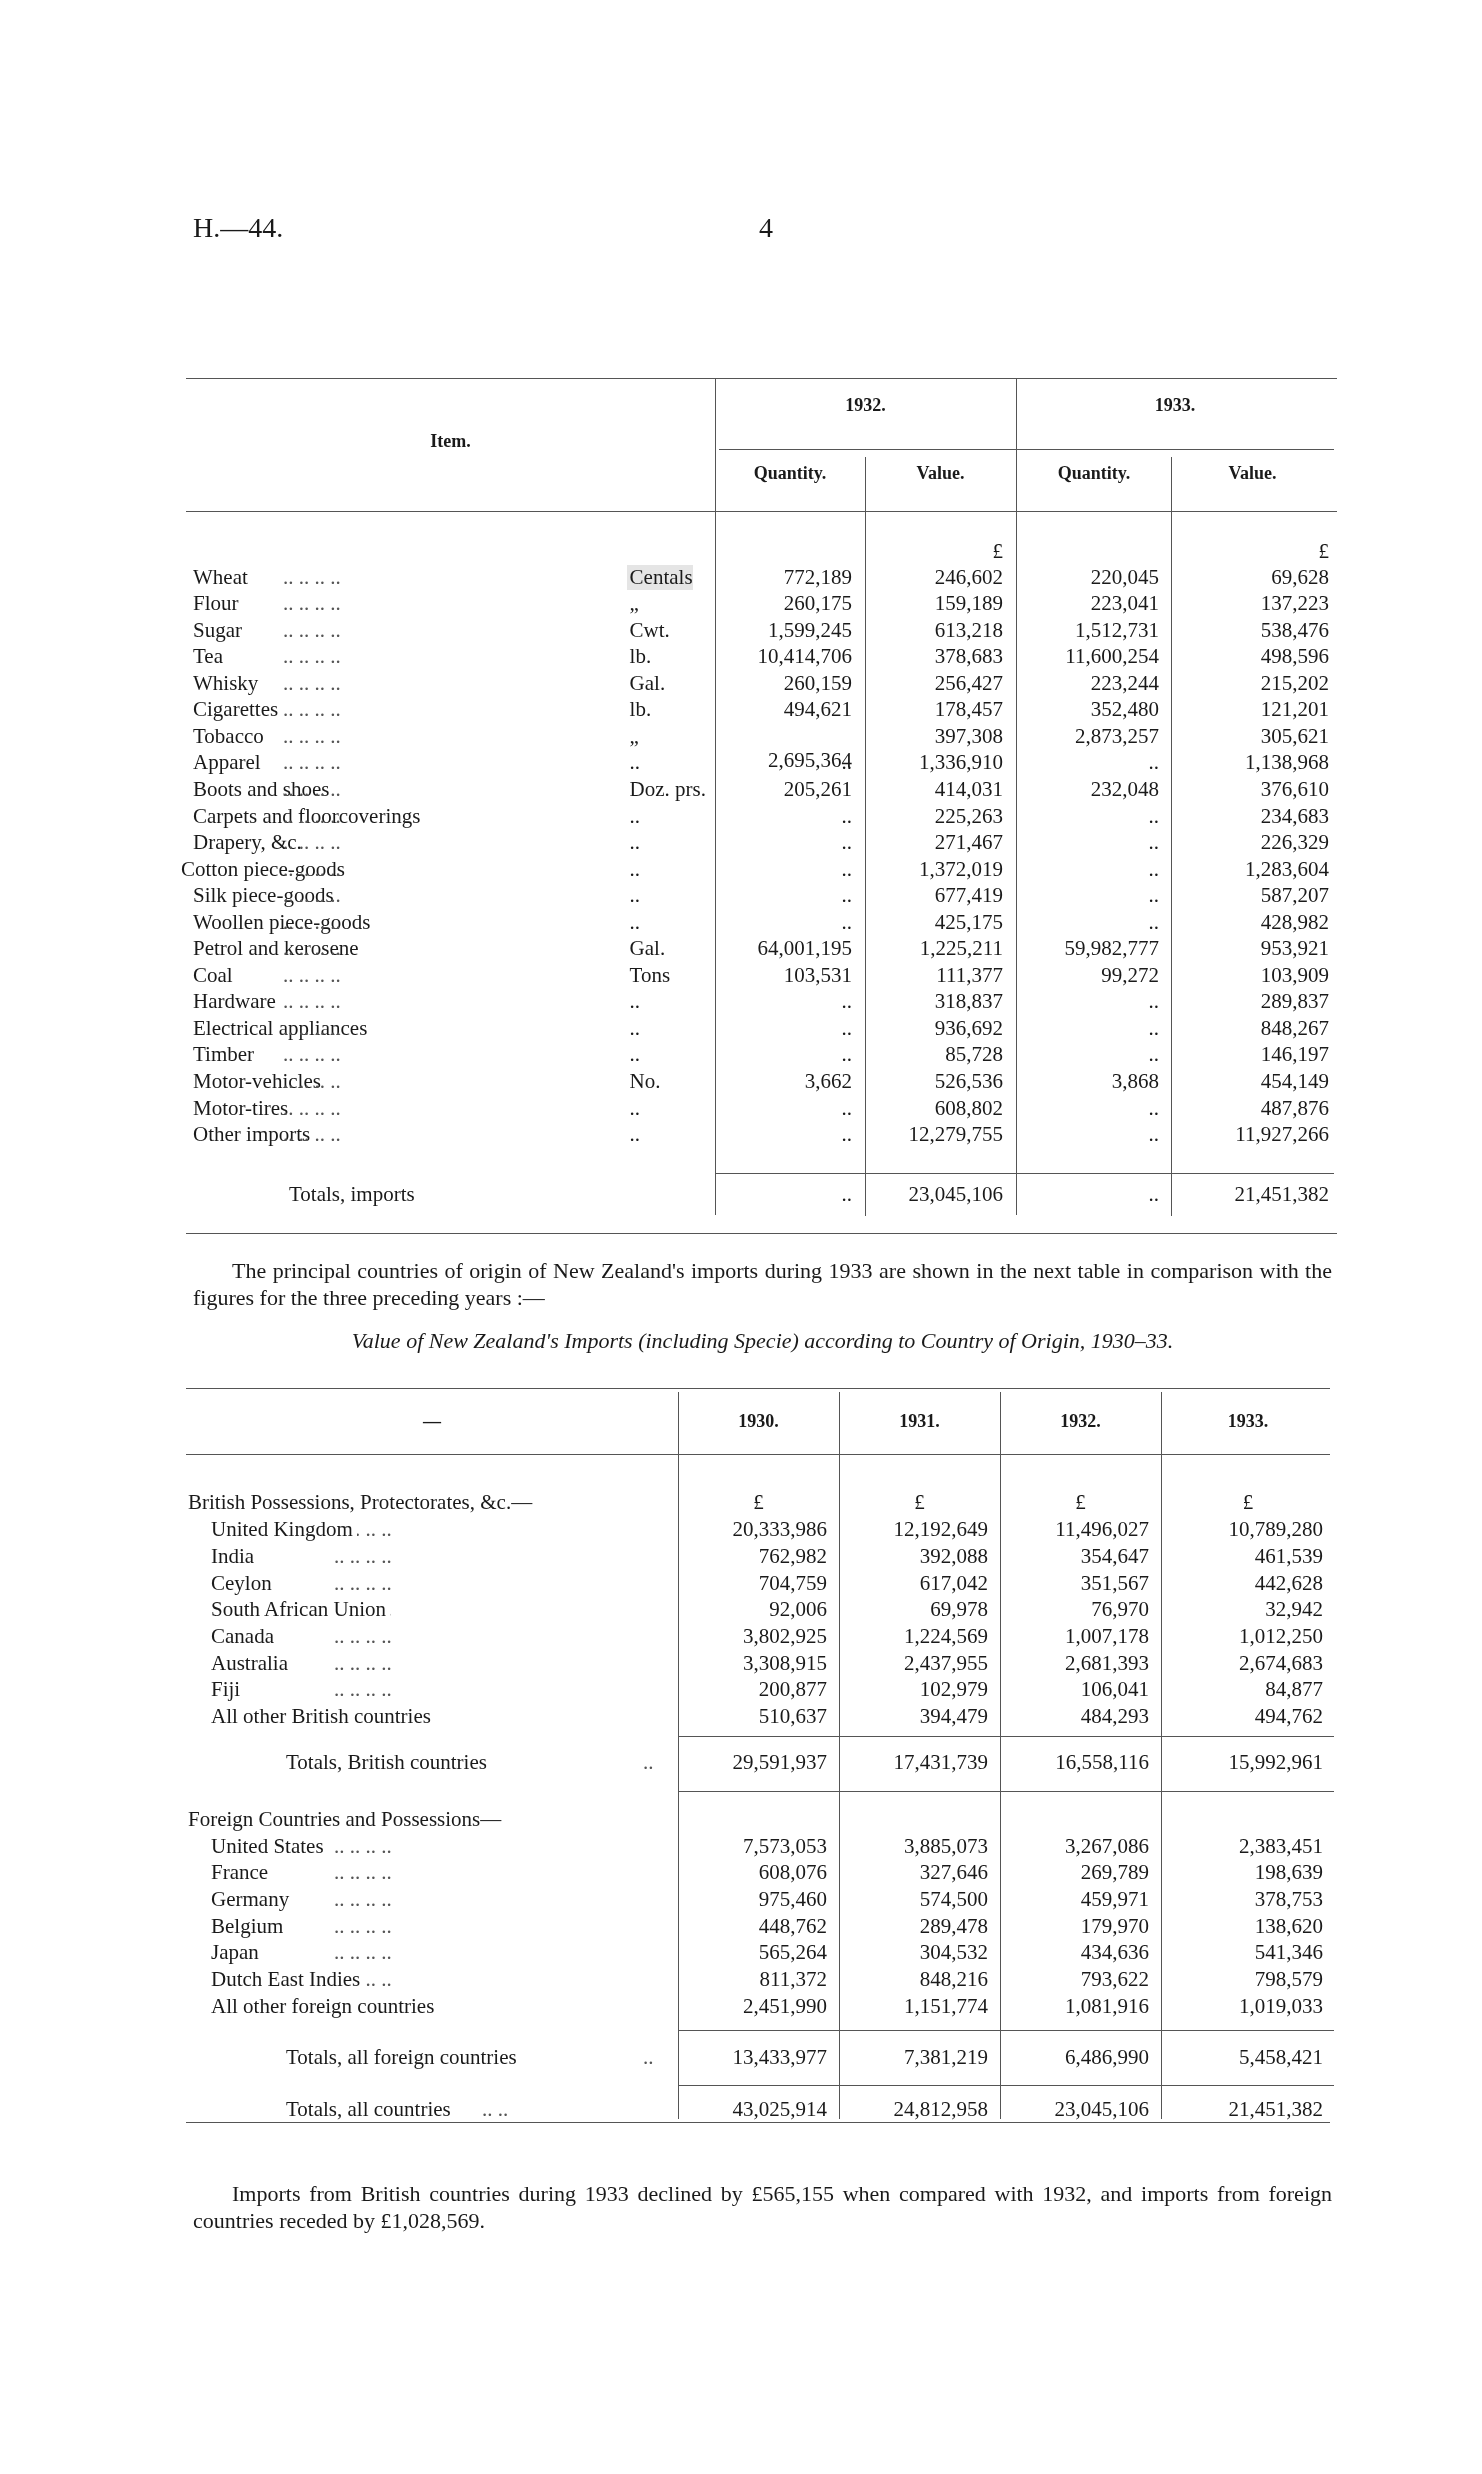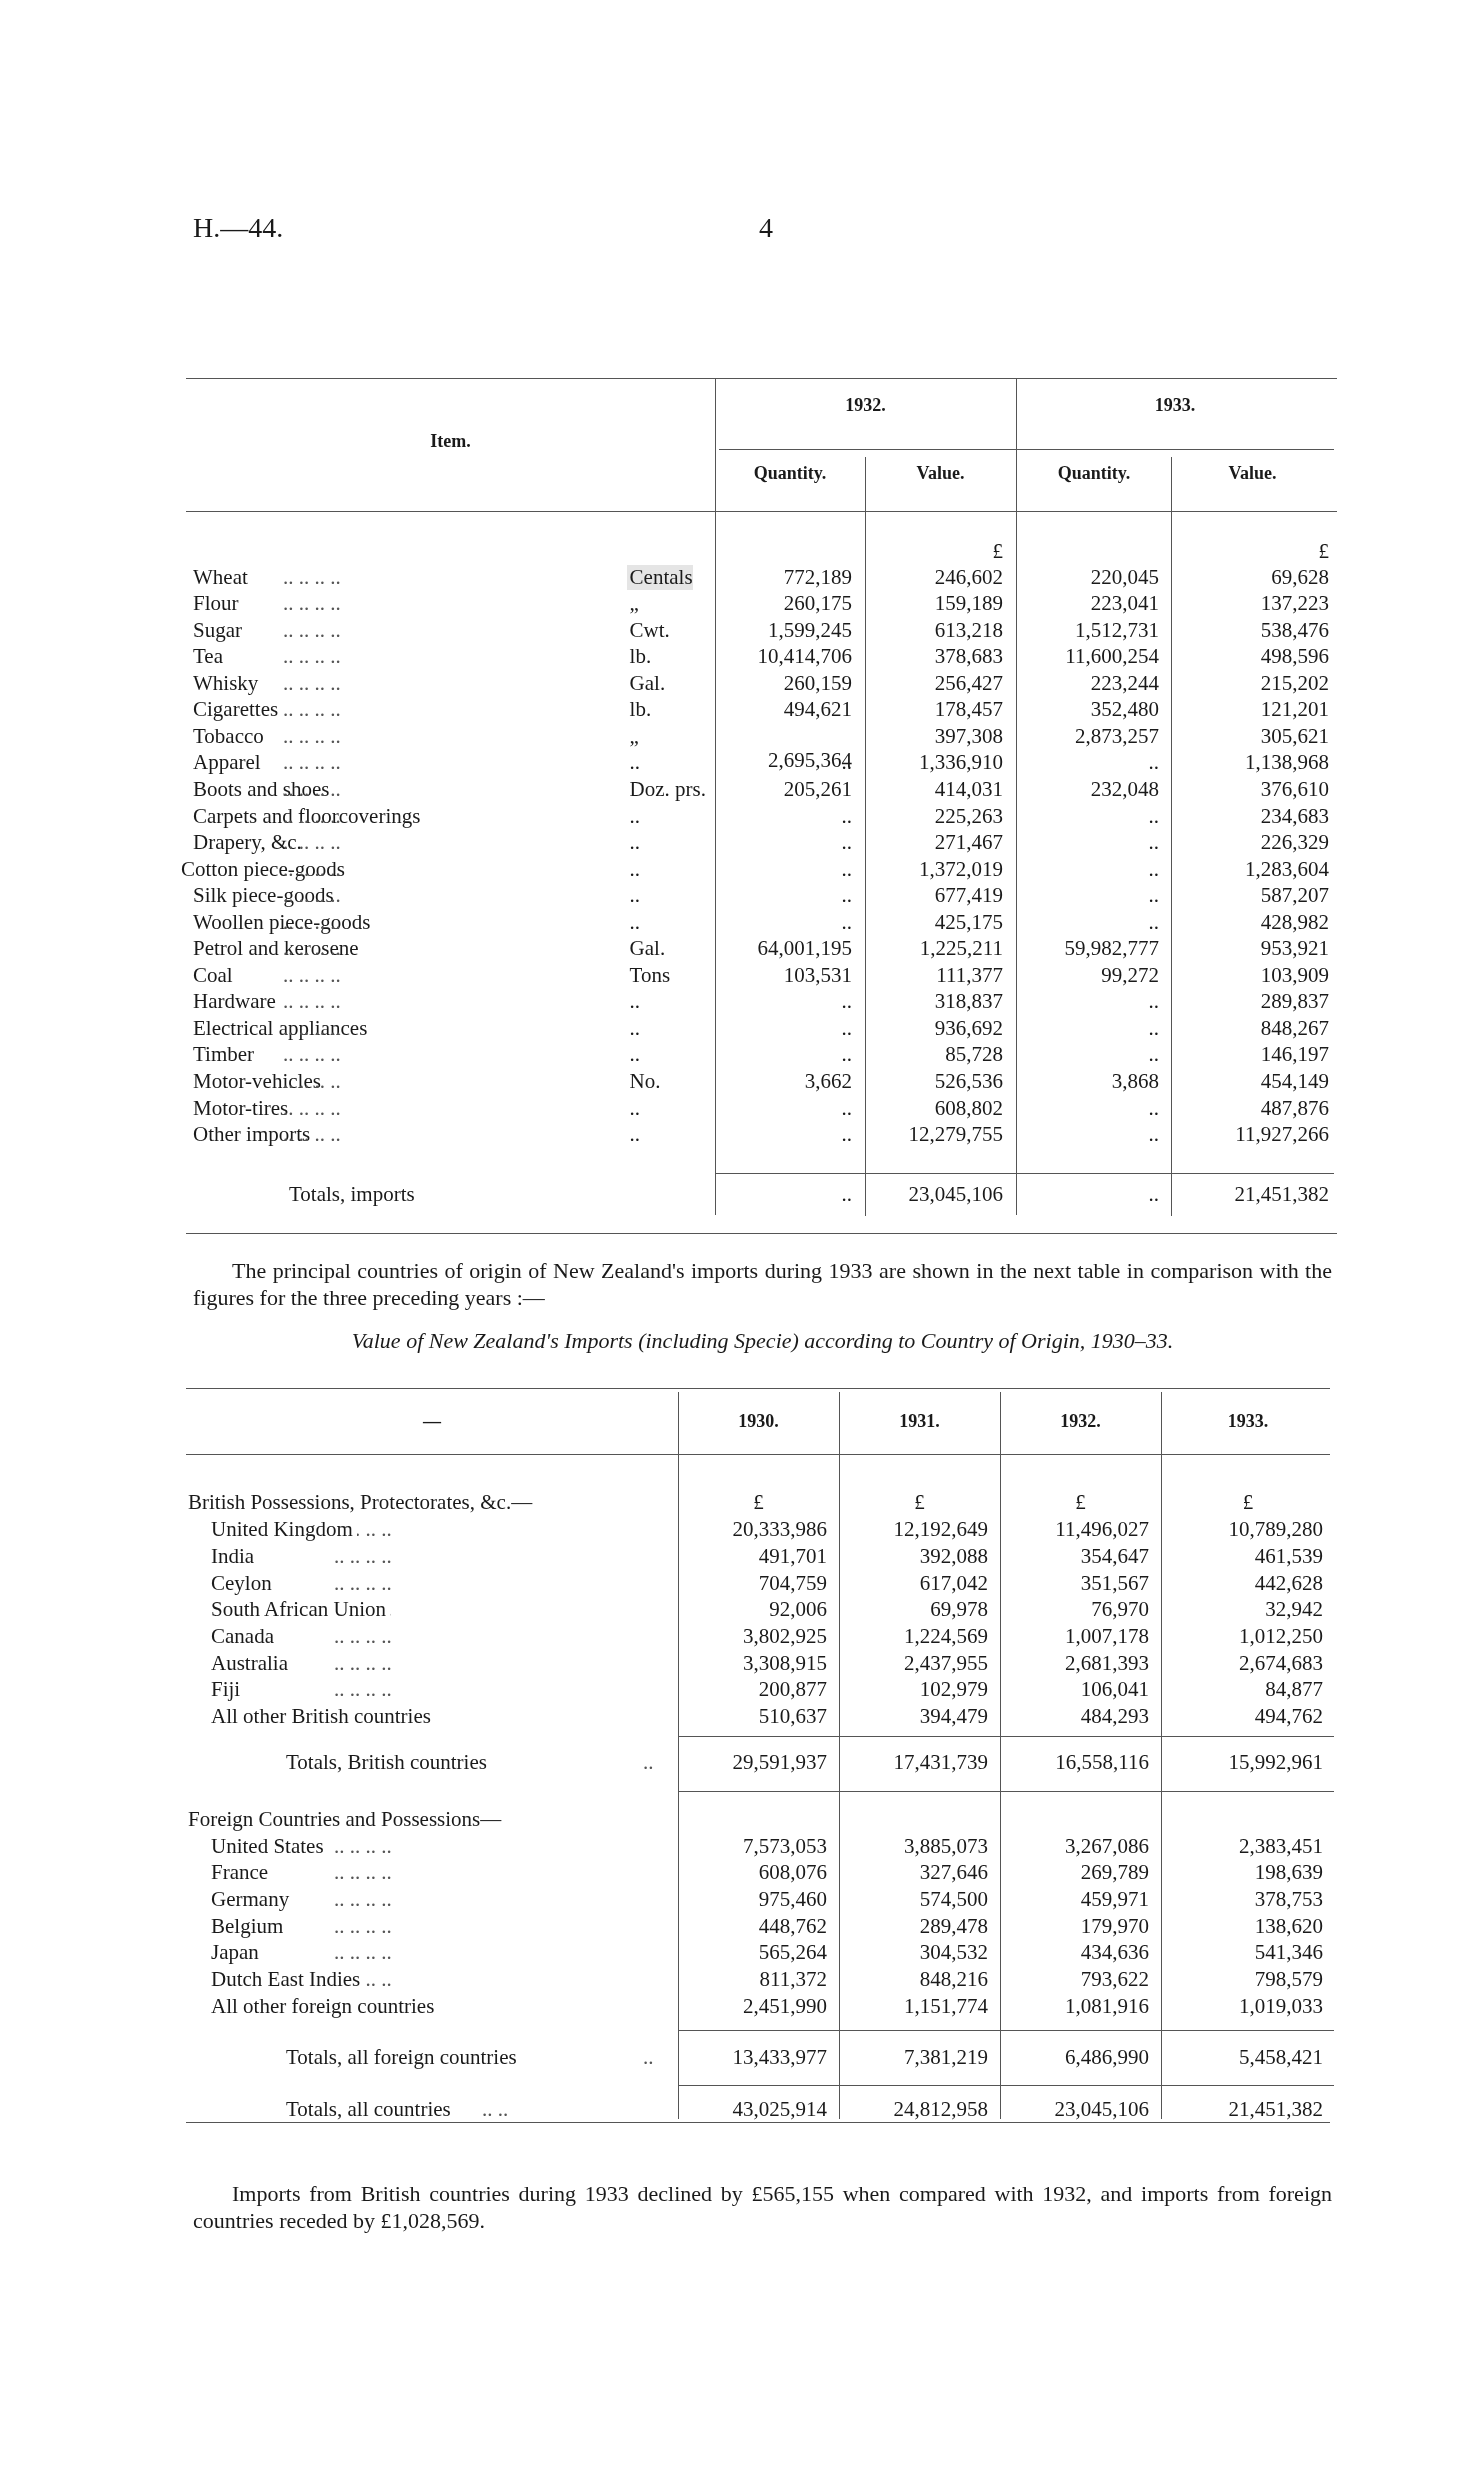--- a/index.html
+++ b/index.html
@@ -279,21 +279,21 @@
       <div style="position:absolute;left:0;top:0"></div>
       <div class="cell dots" style="left:334px;top:1517px;width:334px;color:#555">      ..            ..            ..            ..</div>
       <div class="cell" style="left:211px;top:1517px;background:#fff;padding-right:3.9px">United Kingdom</div>
       <div class="cell num" style="left:678px;width:149px;top:1517px">20,333,986</div>
       <div class="cell num" style="left:839px;width:149px;top:1517px">12,192,649</div>
       <div class="cell num" style="left:1000px;width:149px;top:1517px">11,496,027</div>
       <div class="cell num" style="left:1161px;width:162px;top:1517px">10,789,280</div>
       <div style="position:absolute;left:0;top:0"></div>
       <div class="cell dots" style="left:334px;top:1544px;width:334px;color:#555">      ..            ..            ..            ..</div>
       <div class="cell" style="left:211px;top:1544px;background:#fff;padding-right:3.9px">India</div>
-      <div class="cell num" style="left:678px;width:149px;top:1544px">491,701</div>
+      <div class="cell num" style="left:678px;width:149px;top:1544px">762,982</div>
       <div class="cell num" style="left:839px;width:149px;top:1544px">392,088</div>
       <div class="cell num" style="left:1000px;width:149px;top:1544px">354,647</div>
       <div class="cell num" style="left:1161px;width:162px;top:1544px">461,539</div>
       <div style="position:absolute;left:0;top:0"></div>
       <div class="cell dots" style="left:334px;top:1571px;width:334px;color:#555">      ..            ..            ..            ..</div>
       <div class="cell" style="left:211px;top:1571px;background:#fff;padding-right:3.9px">Ceylon</div>
       <div class="cell num" style="left:678px;width:149px;top:1571px">704,759</div>
       <div class="cell num" style="left:839px;width:149px;top:1571px">617,042</div>
       <div class="cell num" style="left:1000px;width:149px;top:1571px">351,567</div>
       <div class="cell num" style="left:1161px;width:162px;top:1571px">442,628</div>

